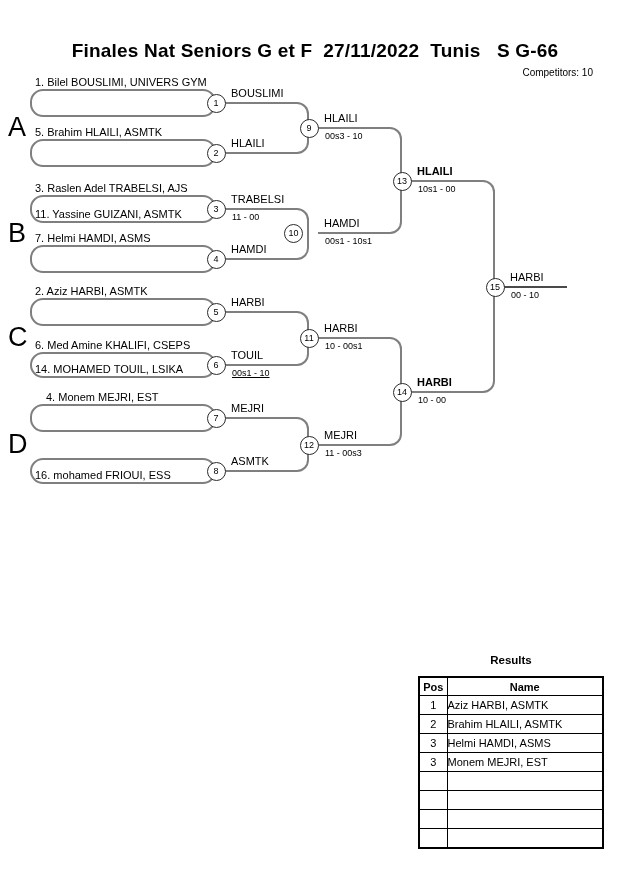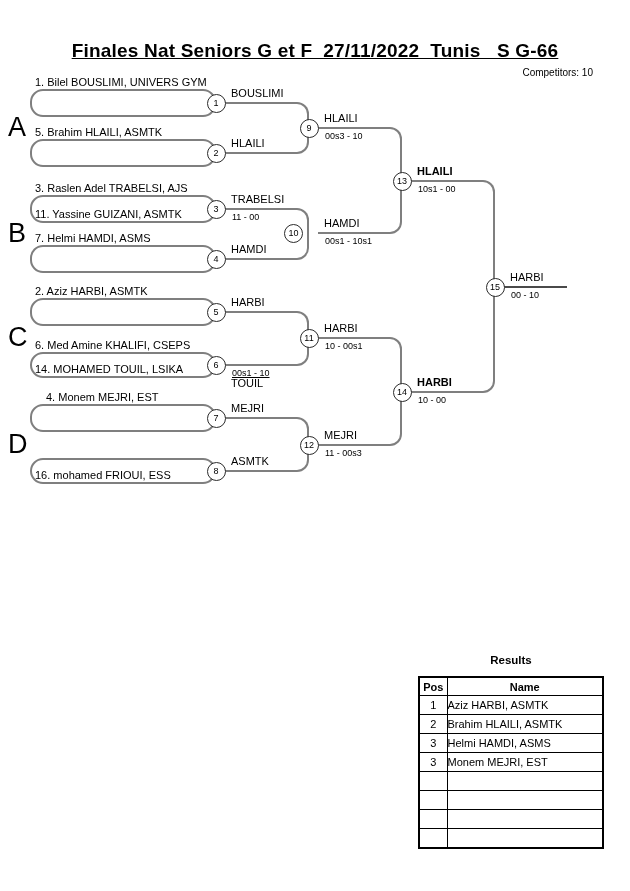--- a/index.html
+++ b/index.html
@@ -2,21 +2,21 @@
 <html><head>
 <meta charset="utf-8">
 <style>
   html,body { margin:0; padding:0; background:#fff; }
   .page {
     position:relative; width:630px; height:891px; background:#fff;
     font-family:"Liberation Sans", sans-serif; color:#000; overflow:hidden;
   }
   .page-title {
     position:absolute; top:40px; left:0; width:630px; text-align:center;
-    font-size:19px; font-weight:bold; white-space:pre; letter-spacing:0.2px;text-decoration:underline;
+    font-size:19px; font-weight:bold; white-space:pre; letter-spacing:0.2px;
   }
   .competitors {
     position:absolute; top:67px; right:37px; font-size:10px;
   }
   .group-letter {
     position:absolute; left:8px; font-size:27px; line-height:30px;
   }
   .pair {
     position:absolute; border:2px solid #7f7f7f; border-radius:13px;
     box-sizing:border-box; background:transparent;
@@ -114,21 +114,21 @@
   <div class="circle" style="left:299.5px; top:435.5px;">12</div>
   <div class="circle" style="left:392.5px; top:171.5px;">13</div>
   <div class="circle" style="left:392.5px; top:382.5px;">14</div>
   <div class="circle" style="left:485.5px; top:277.5px;">15</div>
 
   <div class="winner" style="left:231px; top:87px;">BOUSLIMI</div>
   <div class="winner" style="left:231px; top:137px;">HLAILI</div>
   <div class="winner" style="left:231px; top:193px;">TRABELSI</div>
   <div class="winner" style="left:231px; top:243px;">HAMDI</div>
   <div class="winner" style="left:231px; top:296px;">HARBI</div>
-  <div class="winner" style="left:231px; top:349px;margin-top:28px;">TOUIL</div>
+  <div class="winner" style="left:231px; top:349px;">TOUIL</div>
   <div class="winner" style="left:231px; top:402px;">MEJRI</div>
   <div class="winner" style="left:231px; top:455px;">ASMTK</div>
   <div class="winner" style="left:324px; top:112px;">HLAILI</div>
   <div class="winner" style="left:324px; top:217px;">HAMDI</div>
   <div class="winner" style="left:324px; top:322px;">HARBI</div>
   <div class="winner" style="left:324px; top:429px;">MEJRI</div>
   <div class="winner bold" style="left:417px; top:165px;">HLAILI</div>
   <div class="winner bold" style="left:417px; top:376px;">HARBI</div>
   <div class="winner" style="left:510px; top:271px;">HARBI</div>
 

